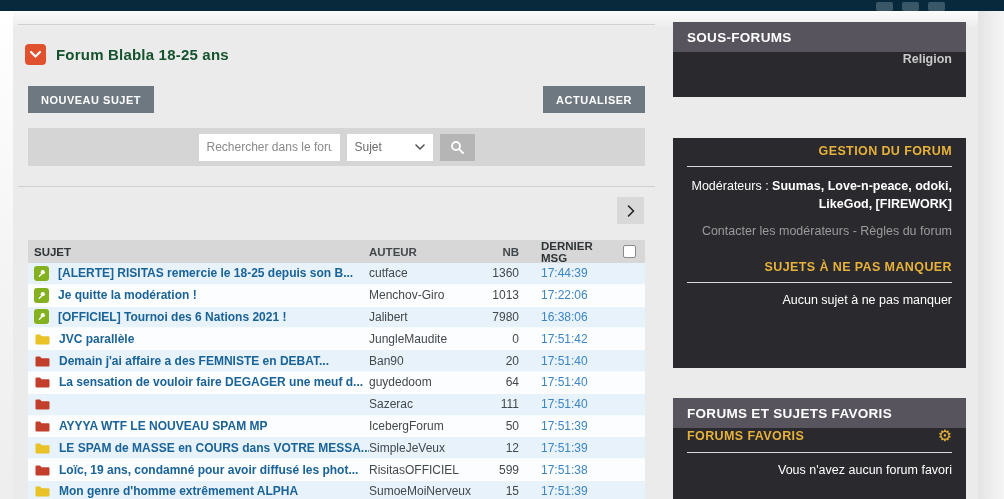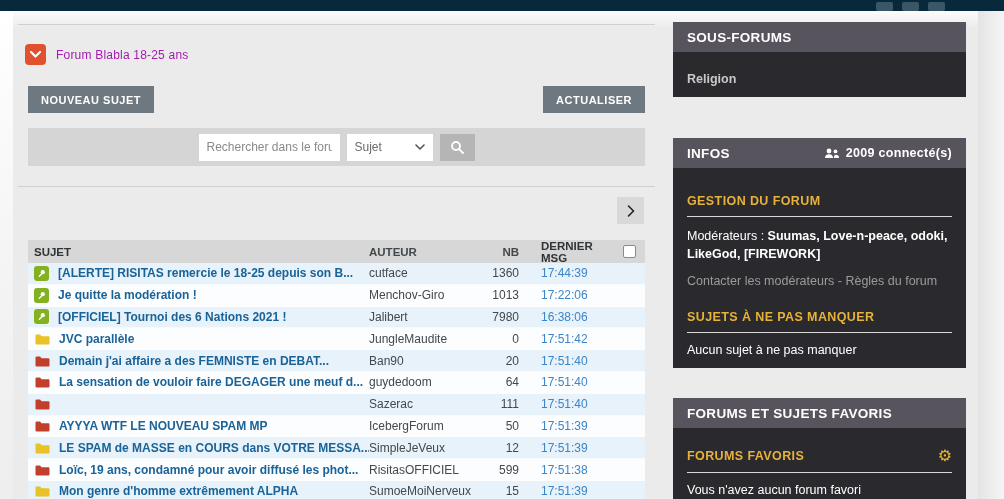--- a/index.html
+++ b/index.html
@@ -11,21 +11,21 @@
   .topbar .stub { position:absolute; top:2px; width:17px; height:9px; border-radius:2px; background:rgba(190,210,220,0.28); }
   .fadeband { position:absolute; left:0; top:11px; width:1004px; height:16px; background:linear-gradient(#fcfcfc,#ececec); }
   .leftstrip { position:absolute; left:0; top:11px; width:13px; height:488px; background:linear-gradient(180deg,#ffffff,#f3f3f3 60%,#eeeeee); }
   .rightstrip { position:absolute; right:0; top:11px; width:26px; height:488px; background:linear-gradient(90deg,#e4e4e4,#f5f5f5); }
 
   .hr-light { position:absolute; height:1px; background:#d0d0d0; }
 
   
   .ftitle { position:absolute; left:25px; top:44px; display:flex; align-items:center; gap:10px; }
   .ftitle .badge { width:21px; height:21px; border-radius:4px; background:#e2512d; display:flex; align-items:center; justify-content:center; }
-  .ftitle .txt { color:#a21caf; font-size:12px; font-weight:normal; letter-spacing:.2px; }
+  .ftitle .txt { color:#14532d; font-size:15px; font-weight:bold; letter-spacing:.2px; }
 
   
   .gbtn { position:absolute; top:86px; height:27px; background:#6d7880; color:#fff; border:none;
           font-family:"Liberation Sans",sans-serif; font-size:11px; font-weight:bold; letter-spacing:.5px;
           padding:0 13px; cursor:pointer; }
   .gbtn.new { left:28px; }
   .gbtn.refresh { right:359px; }
 
   
   .searchband { position:absolute; left:28px; top:128px; width:617px; height:38px; background:#d5d5d5;
@@ -55,21 +55,21 @@
   .topic-icon { flex:0 0 auto; width:16px; height:14px; display:flex; align-items:center; justify-content:center; }
   .topic-icon.pin { width:15px; height:15px; background:#84b120; border-radius:3px; }
   .topic-icon.folder-yellow svg path { fill:#e8c227; }
   .topic-icon.folder-red svg path { fill:#c23f2b; }
   .checkbox { width:13px; height:13px; background:#fff; border:1px solid #8a8a8a; border-radius:2px; display:inline-block; cursor:pointer; }
 
   
   .sbox { position:absolute; left:673px; width:293px; background:#2a292d; }
   .sbox .shead { height:30px; background:#57545e; color:#fff; font-weight:bold; font-size:13.5px; letter-spacing:.3px;
                  display:flex; align-items:center; justify-content:space-between; padding:0 14px; }
-  .sbox .sbody { padding:20px 14px 12px 14px; color:#fff; font-size:12.5px; }
+  .sbox .sbody { padding:0 14px 12px 14px; color:#fff; font-size:12.5px;text-align:right; }
   .ylw { color:#e7b23a; font-weight:bold; font-size:12.5px; letter-spacing:.4px; }
   .sdiv { height:1px; background:#d9d9d9; margin:8px 0 10px 0; }
   .slink { color:#9b9b9b; cursor:pointer; }
   .connected { display:flex; align-items:center; gap:6px; font-size:12.5px; font-weight:bold; color:#fff; }
   .mods { line-height:1.45; }
   .gear { color:#e7b23a; font-size:16px; line-height:1; cursor:pointer; }
 </style>
 </head>
 <body>
 
@@ -310,32 +310,20 @@
   <div class="sbox" style="top:22px; height:75px;">
     <div class="shead">
         <span>SOUS-FORUMS</span>
       </div>
     <div class="sbody">
       <span class="slink" style="color:#c9c9c9; font-weight:bold;">Religion</span>
     </div>
   </div>
 
   <div class="sbox" style="top:138px; height:230px;">
-    <div class="shead">
-      <span>INFOS</span>
-      <span class="connected">
-        <svg width="16" height="11" viewBox="0 0 16 11">
-            <circle cx="5" cy="3" r="2.4" fill="#fff"></circle>
-            <path d="M1 10 Q1 6.2 5 6.2 Q9 6.2 9 10 Z" fill="#fff"></path>
-            <circle cx="11.5" cy="3.4" r="1.9" fill="#fff"></circle>
-            <path d="M9.8 10 Q10 6.8 11.8 6.8 Q15 6.8 15 10 Z" fill="#fff"></path>
-          </svg>
-        <span>2009 connecté(s)</span>
-      </span>
-    </div>
     <div class="sbody">
       <div class="ylw" style="margin-top:6px;">GESTION DU FORUM</div>
       <div class="sdiv"></div>
       <div class="mods">
         <span>Modérateurs : </span><span style="font-weight:bold">Suumas, Love-n-peace, odoki, LikeGod, [FIREWORK]</span>
       </div>
       <div style="margin-top:11px;">
         <span class="slink">Contacter les modérateurs</span><span class="slink"> - </span><span class="slink">Règles du forum</span>
       </div>
       <div class="ylw" style="margin-top:22px;">SUJETS À NE PAS MANQUER</div>

